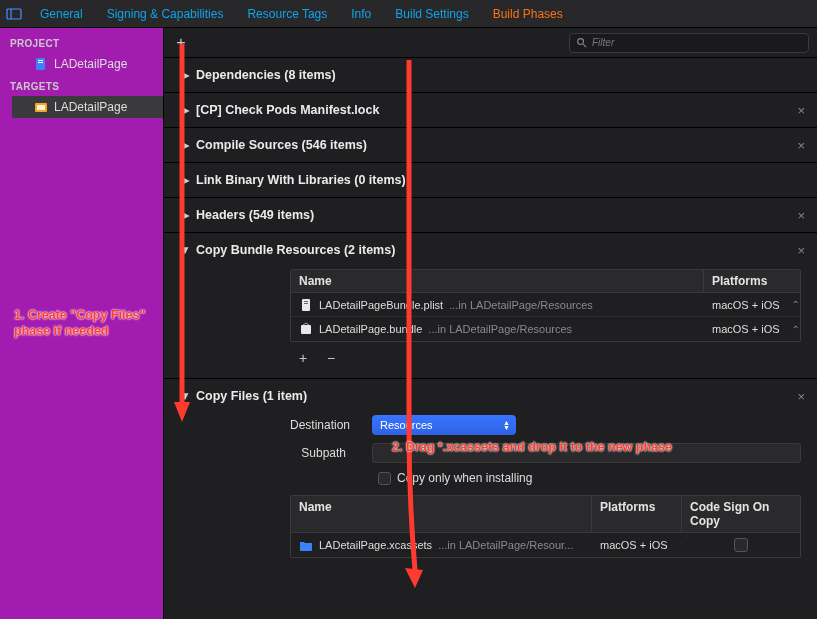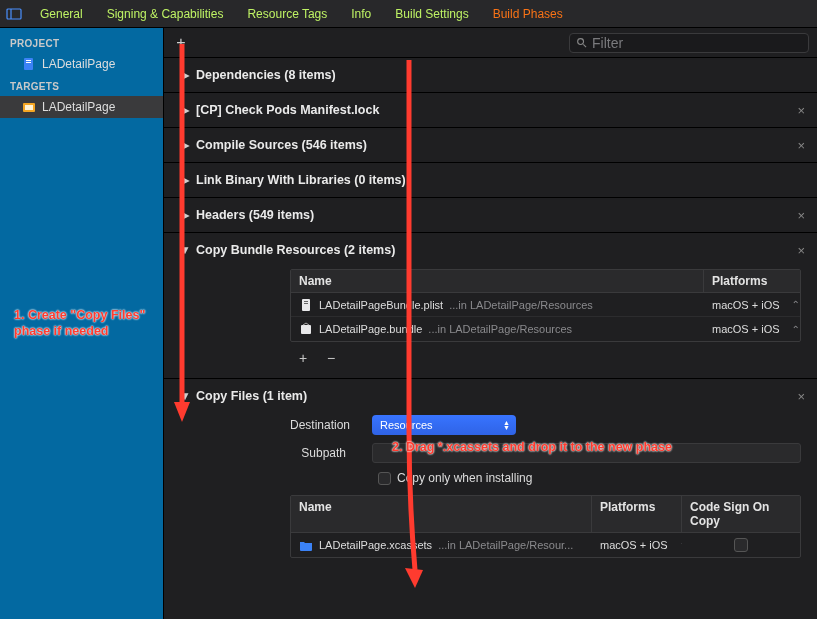--- a/index.html
+++ b/index.html
@@ -1,34 +1,34 @@
 <!DOCTYPE html>
 <html><head>
 <meta charset="utf-8">
 <style>
   * { box-sizing: border-box; margin: 0; padding: 0; font-family: -apple-system, "SF Pro Text", "Helvetica Neue", Arial, sans-serif; }
   body { background:#1f1f21; color:#dcdcdc; font-size:12px; width:817px; height:619px; overflow:hidden; position:relative; }
   .tabbar { height:28px; background:#28282a; display:flex; align-items:center; border-bottom:1px solid #000; padding-left:4px; }
   .panelbtn { width:20px; height:16px; display:flex; align-items:center; justify-content:center; margin-right:4px; }
   .panelbtn svg { stroke:#4a90ff; stroke-width:1.2; fill:none; }
   .tabs { display:flex; flex:1; }
-  .tab { padding:0 12px; height:28px; display:flex; align-items:center; font-size:12px; color:#bef264; cursor:pointer; }
+  .tab { padding:0 12px; height:28px; display:flex; align-items:center; font-size:12px; color:#0ea5e9; cursor:pointer; }
   .tab.active { color:#f97316; }
   .main { display:flex; height:calc(100% - 28px); }
-  .sidebar { width:164px; background:#0369a1; border-right:1px solid #000; padding-top:4px; position:relative; }
+  .sidebar { width:164px; background:#a21caf; border-right:1px solid #000; padding-top:4px; position:relative; }
   .sect { font-size:10px; font-weight:700; color:#c9c9c9; padding:6px 10px 4px; letter-spacing:.3px; }
-  .navitem { display:flex; align-items:center; height:22px; padding-left:22px; font-size:12px; color:#ddd; cursor:pointer; }
+  .navitem { display:flex; align-items:center; height:22px; padding-left:22px; font-size:12px; color:#ddd; cursor:pointer;margin-left:12px; }
   .navitem.sel { background:#3a3a3c; }
   .navicon { width:14px; height:14px; margin-right:6px; display:flex; align-items:center; justify-content:center; }
   .content { flex:1; display:flex; flex-direction:column; background:#1f1f21; overflow:auto; }
   .toolbar { height:30px; display:flex; align-items:center; padding:0 8px; gap:8px; border-bottom:1px solid #000; }
   .plus { width:18px; height:18px; display:flex; align-items:center; justify-content:center; cursor:pointer; font-size:16px; color:#cfcfcf; }
   .spacer { flex:1; }
   .filter { width:240px; height:20px; background:#1a1a1c; border:1px solid #3a3a3c; border-radius:4px; display:flex; align-items:center; padding:0 6px; gap:5px; }
-  .filter input { flex:1; background:transparent; border:none; color:#ccc; font-size:14px; outline:none; }
+  .filter input { flex:1; background:transparent; border:none; color:#ccc; font-size:10px; outline:none;font-style:italic; }
   .filter input::placeholder { color:#7a7a7d; }
   .phase { border-bottom:1px solid #000; padding:10px 8px 10px 16px; position:relative; }
   .phase-head { display:flex; align-items:center; gap:6px; cursor:pointer; }
   .disclose { width:10px; display:inline-flex; justify-content:center; color:#cfcfcf; }
   .phase-title { font-weight:700; color:#eaeaea; font-size:12.5px; }
   .closex { position:absolute; right:12px; top:10px; color:#888; cursor:pointer; font-size:13px; }
   .phase-body { margin-top:12px; padding-left:110px; padding-right:8px; }
   .tbl { width:100%; border:1px solid #3a3a3c; border-radius:2px; }
   .tbl-head { display:flex; background:#2a2a2c; border-bottom:1px solid #3a3a3c; }
   .th { padding:4px 8px; font-size:12px; font-weight:600; color:#e3e3e3; border-right:1px solid #3a3a3c; }

